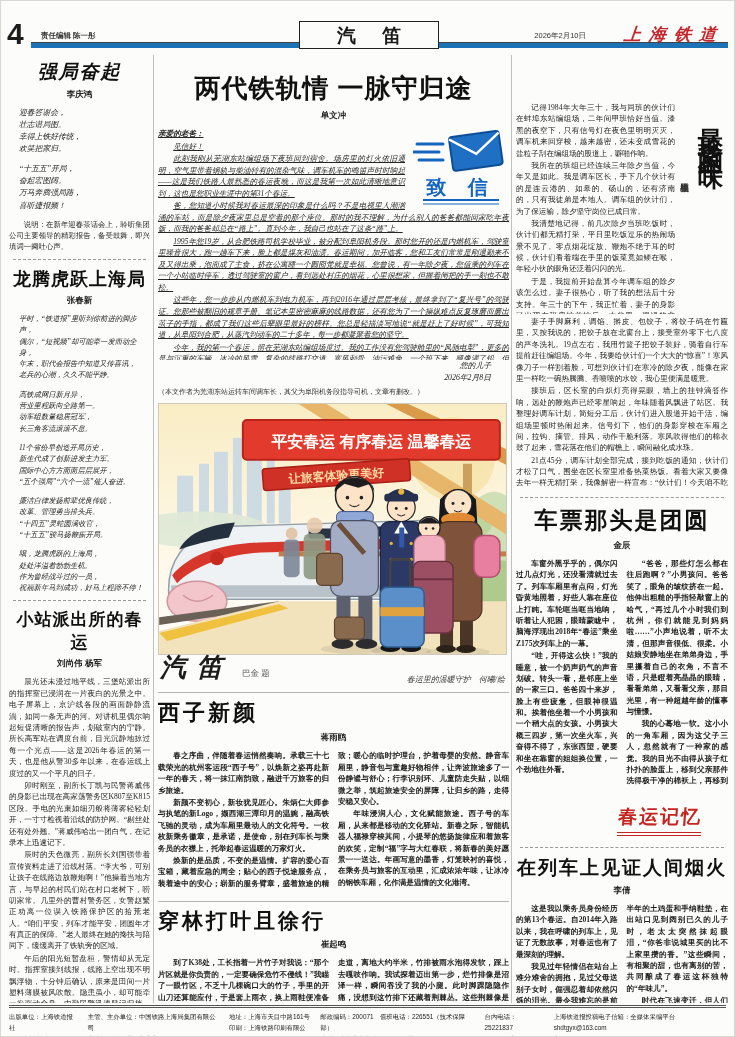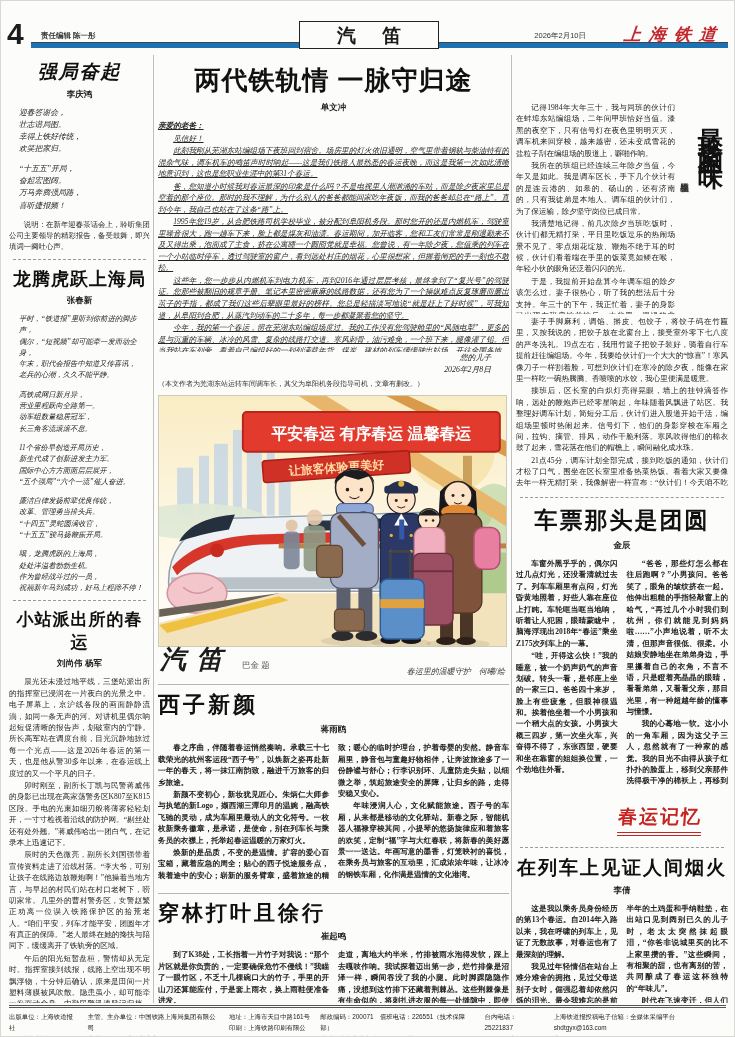--- a/index.html
+++ b/index.html
@@ -40,21 +40,21 @@
   .poem { font-style:italic; font-size:7.8px; line-height:1.55; padding-left:10px; color:#222; }
   .poem div:empty { height:8px; }
   .poem-note { font-size:7.4px; line-height:1.5; text-align:justify; margin-top:7px; font-style:normal; }
   .poem-note p { text-indent:2em; }
   
   .lt1 { font-size:19px; letter-spacing:2px; margin-top:4px;font-style:italic; }
   .lt2 { font-size:18px; letter-spacing:1px; }
   .lt3 { font-size:17px; letter-spacing:1px; }
   #xiaozhan-text { height:480px; overflow:hidden; }
   
-  .main-title { font-size:26px; letter-spacing:1px; text-align:center; margin-top:8px; }
+  .main-title { font-size:26px; letter-spacing:1px; text-align:center; margin-top:16px; }
   .letter-wrap { height:232px; overflow:hidden; margin-top:3px; }
   .letter-txt { font-size:7.6px; line-height:1.52; text-align:justify; font-style:italic; color:#262626;text-decoration:underline; }
   .letter-txt p { text-indent:2em; margin-bottom:1px; }
   .salutation { text-indent:0 !important; font-weight:bold; }
   .zhixin { float:right; width:96px; height:78px; margin:0 0 4px 8px; text-align:center; }
   .signoff { text-align:right; font-size:7.8px; font-style:italic; padding-right:18px; line-height:1.6; }
   .ed-note { font-size:7px; color:#333; line-height:1.5; text-align:justify; margin-top:2px; }
   
   #figure { margin-top:6px; }
   #fig-frame { width:349px; height:252px; border:1px solid #cfcab8; overflow:hidden; }
@@ -161,20 +161,36 @@
           <p>午后的阳光短暂盘桓，警情却从无定时。指挥室接到线报，线路上空出现不明飘浮物，十分钟后确认，原来是田间一片塑料薄膜被风吹散。隐患虽小，却可能牵一发而动全身。内勤民警迅速登记归档，线路民警冒着寒风赶赴现场处置，直到薄膜被彻底清除，对讲机里才传来一声轻松的“解除”。</p>
         </div>
     </article>
   </div>
 
   <div id="col-mid">
     <article>
       <h1 class="a-title main-title">两代铁轨情 一脉守归途</h1>
       <div class="a-author">单文冲</div>
       <div class="letter-wrap">
+        <div class="zhixin">
+          <svg width="96" height="78" viewBox="0 0 96 78">
+            <g stroke="#1565c0" stroke-width="3" stroke-linecap="round">
+              <line x1="4" y1="16" x2="30" y2="16"></line>
+              <line x1="0" y1="24" x2="26" y2="24"></line>
+              <line x1="6" y1="32" x2="30" y2="32"></line>
+            </g>
+            <g transform="rotate(-8 62 24)">
+              <rect x="38" y="6" width="50" height="34" rx="3" fill="#1f6fc4" stroke="#0d4f96" stroke-width="2"></rect>
+              <polyline points="38,8 63,26 88,8" fill="none" stroke="#ffffff" stroke-width="2.5"></polyline>
+            </g>
+            <text x="48" y="66" text-anchor="middle" font-family="Liberation Sans, sans-serif" font-size="20" font-weight="bold" fill="#1565c0" letter-spacing="8">致 信</text>
+            <line x1="10" y1="72" x2="86" y2="72" stroke="#1565c0" stroke-width="2"></line>
+            <line x1="10" y1="76" x2="86" y2="76" stroke="#1565c0" stroke-width="1"></line>
+          </svg>
+        </div>
         <div class="letter-txt">
           <p class="salutation">亲爱的老爸：</p>
           <span><p>见信好！</p><p>此刻我刚从芜湖东站编组场下夜班回到宿舍。场房里的灯火依旧通明，空气里带着钢轨与柴油特有的混杂气味，调车机车的鸣笛声时时响起——这是我们铁路人最熟悉的春运夜晚，而这是我第一次如此清晰地意识到，这也是您职业生涯中的第31个春运。</p><p>爸，您知道小时候我对春运最深的印象是什么吗？不是电视里人潮汹涌的车站，而是除夕夜家里总是空着的那个座位。那时的我不理解，为什么别人的爸爸都能回家吃年夜饭，而我的爸爸却总在“路上”。直到今年，我自己也站在了这条“路”上。</p><p>1995年您19岁，从合肥铁路司机学校毕业，被分配到阜阳机务段。那时您开的还是内燃机车，驾驶室里噪音很大，跑一趟车下来，脸上都是煤灰和油渍。春运期间，加开临客，您和工友们常常是刚退勤来不及又得出乘，泡面成了主食，挤在公寓睡一个囫囵觉就是幸福。您曾说，有一年除夕夜，您值乘的列车在一个小站临时停车，透过驾驶室的窗户，看到远处村庄的烟花，心里很想家，但握着闸把的手一刻也不敢松。</p><p>这些年，您一步步从内燃机车到电力机车，再到2016年通过层层考核，最终拿到了“复兴号”的驾驶证。您那些被翻旧的规章手册、笔记本里密密麻麻的线路数据，还有您为了一个操纵难点反复琢磨而磨出茧子的手指，都成了我们这些后辈眼里最好的榜样。您总是轻描淡写地说“就是赶上了好时候”，可我知道，从阜阳到合肥，从蒸汽到动车的二十多年，每一步都凝聚着您的坚守。</p><p>今年，我的第一个春运，留在芜湖东站编组场度过。我的工作没有您驾驶舱里的“风驰电掣”，更多的是与沉重的车辆、冰冷的风雪、复杂的线路打交道。寒风刺骨，油污难免，一个班下来，腿像灌了铅。但当我站在车列旁，看着自己编组好的一列列满载年货、煤炭、建材的列车缓缓驶出站场，开往全国各地，心里会有种说不出的满足。我忽然读懂了您常说的那句话：“咱们铁路人，把千家万户送回家，自己的家就装在心里。”</p></span>
         </div>
       </div>
       <div class="signoff">
         <div>您的儿子</div>
         <div>2026年2月8日</div>
       </div>
       <div class="ed-note">（本文作者为芜湖东站运转车间调车长，其父为阜阳机务段指导司机，文章有删改。）</div>

